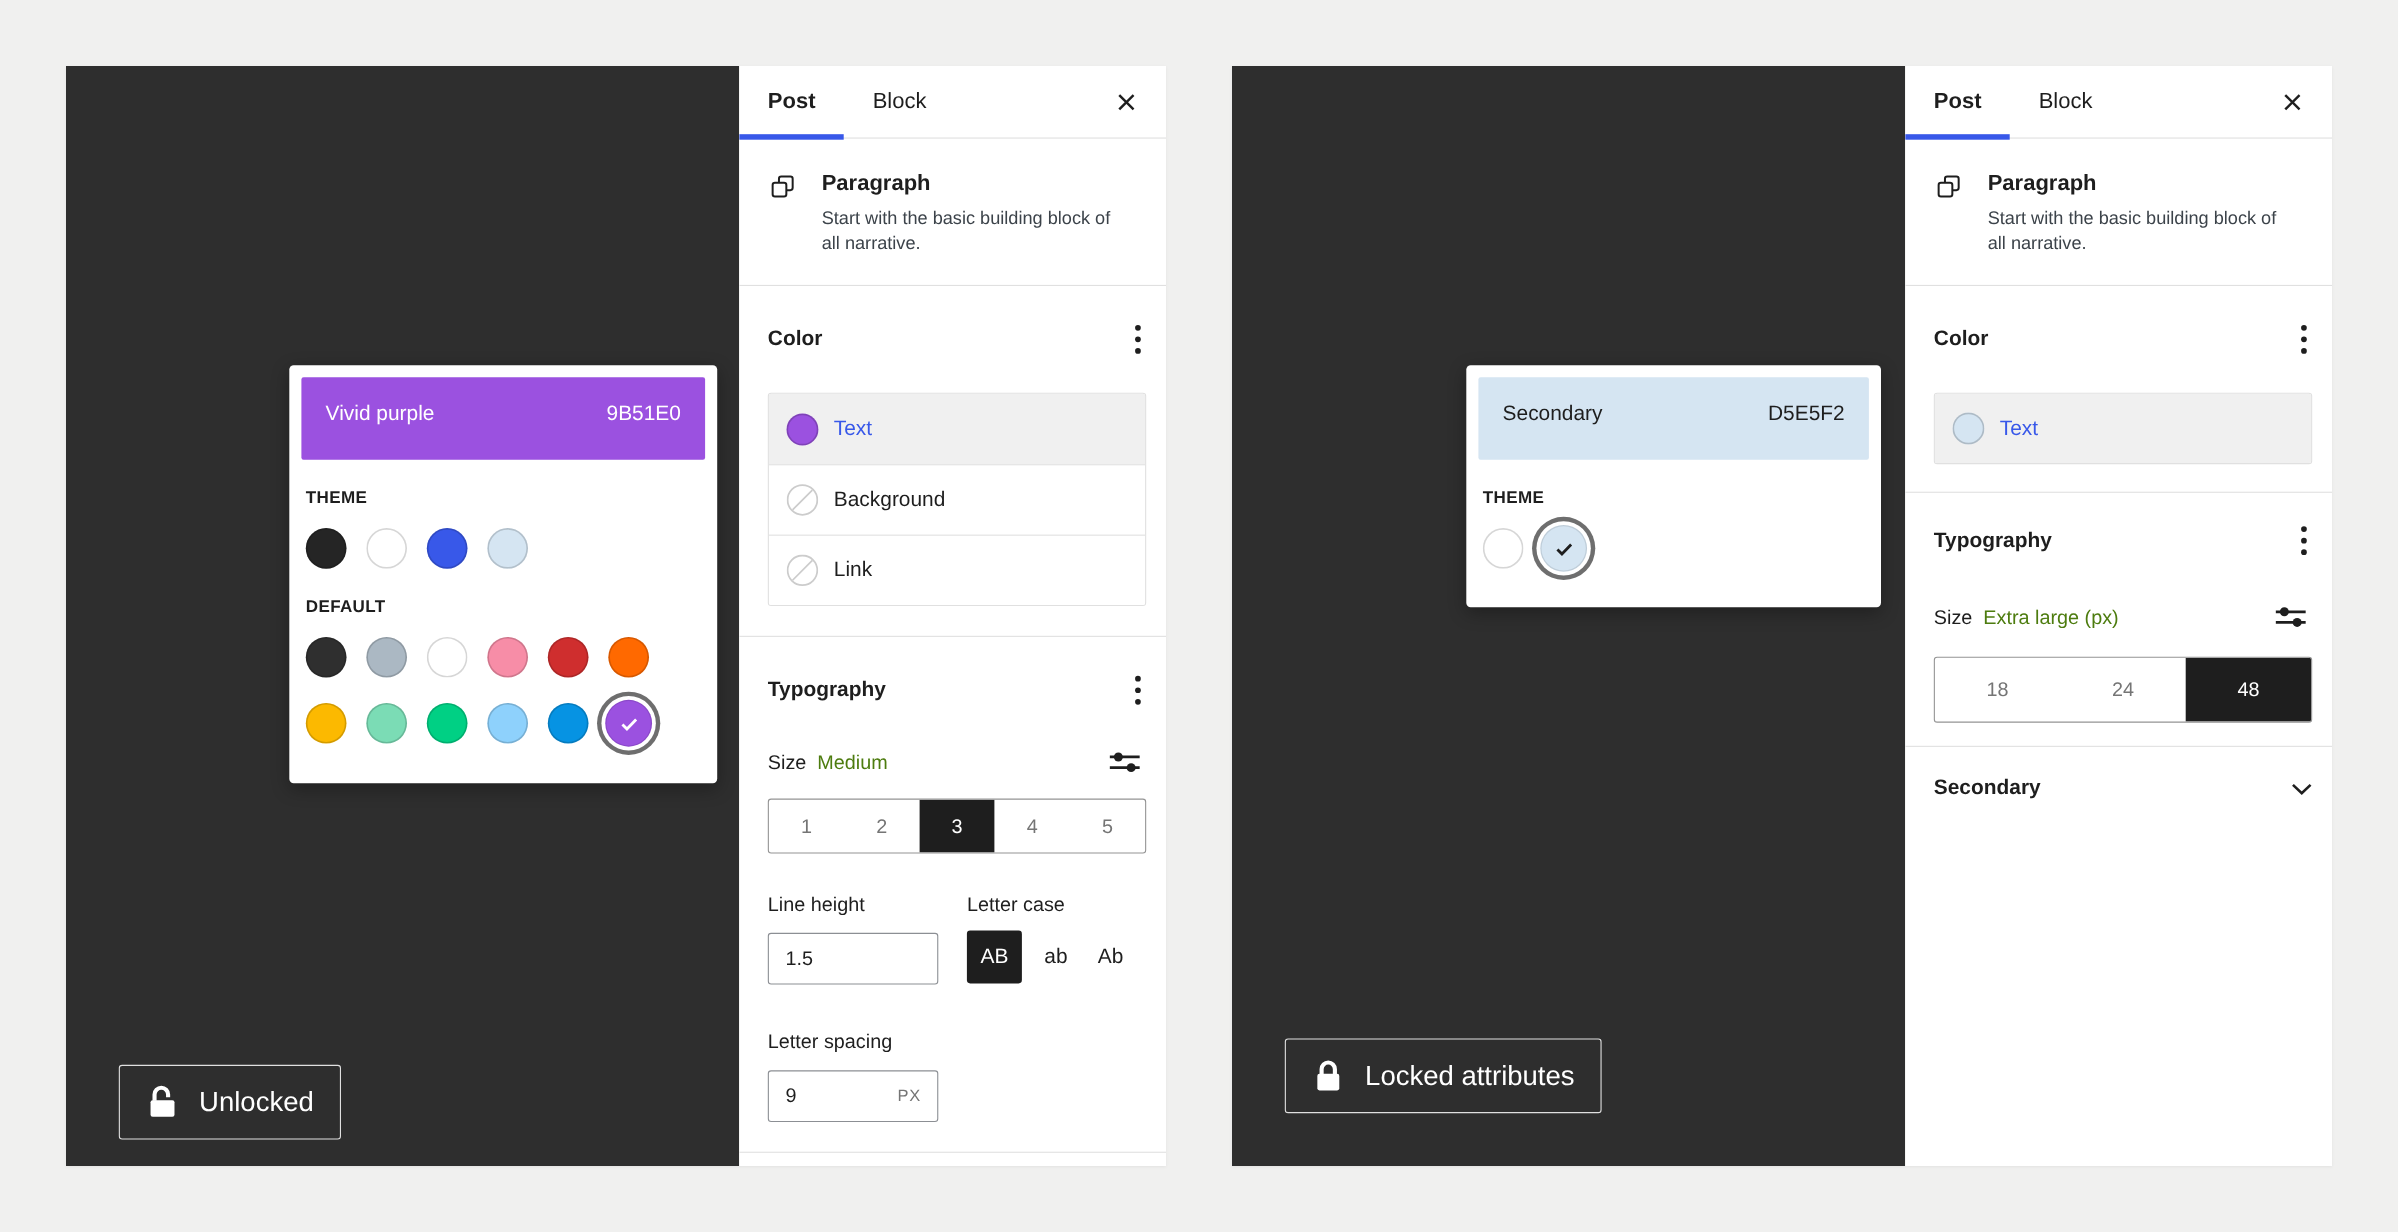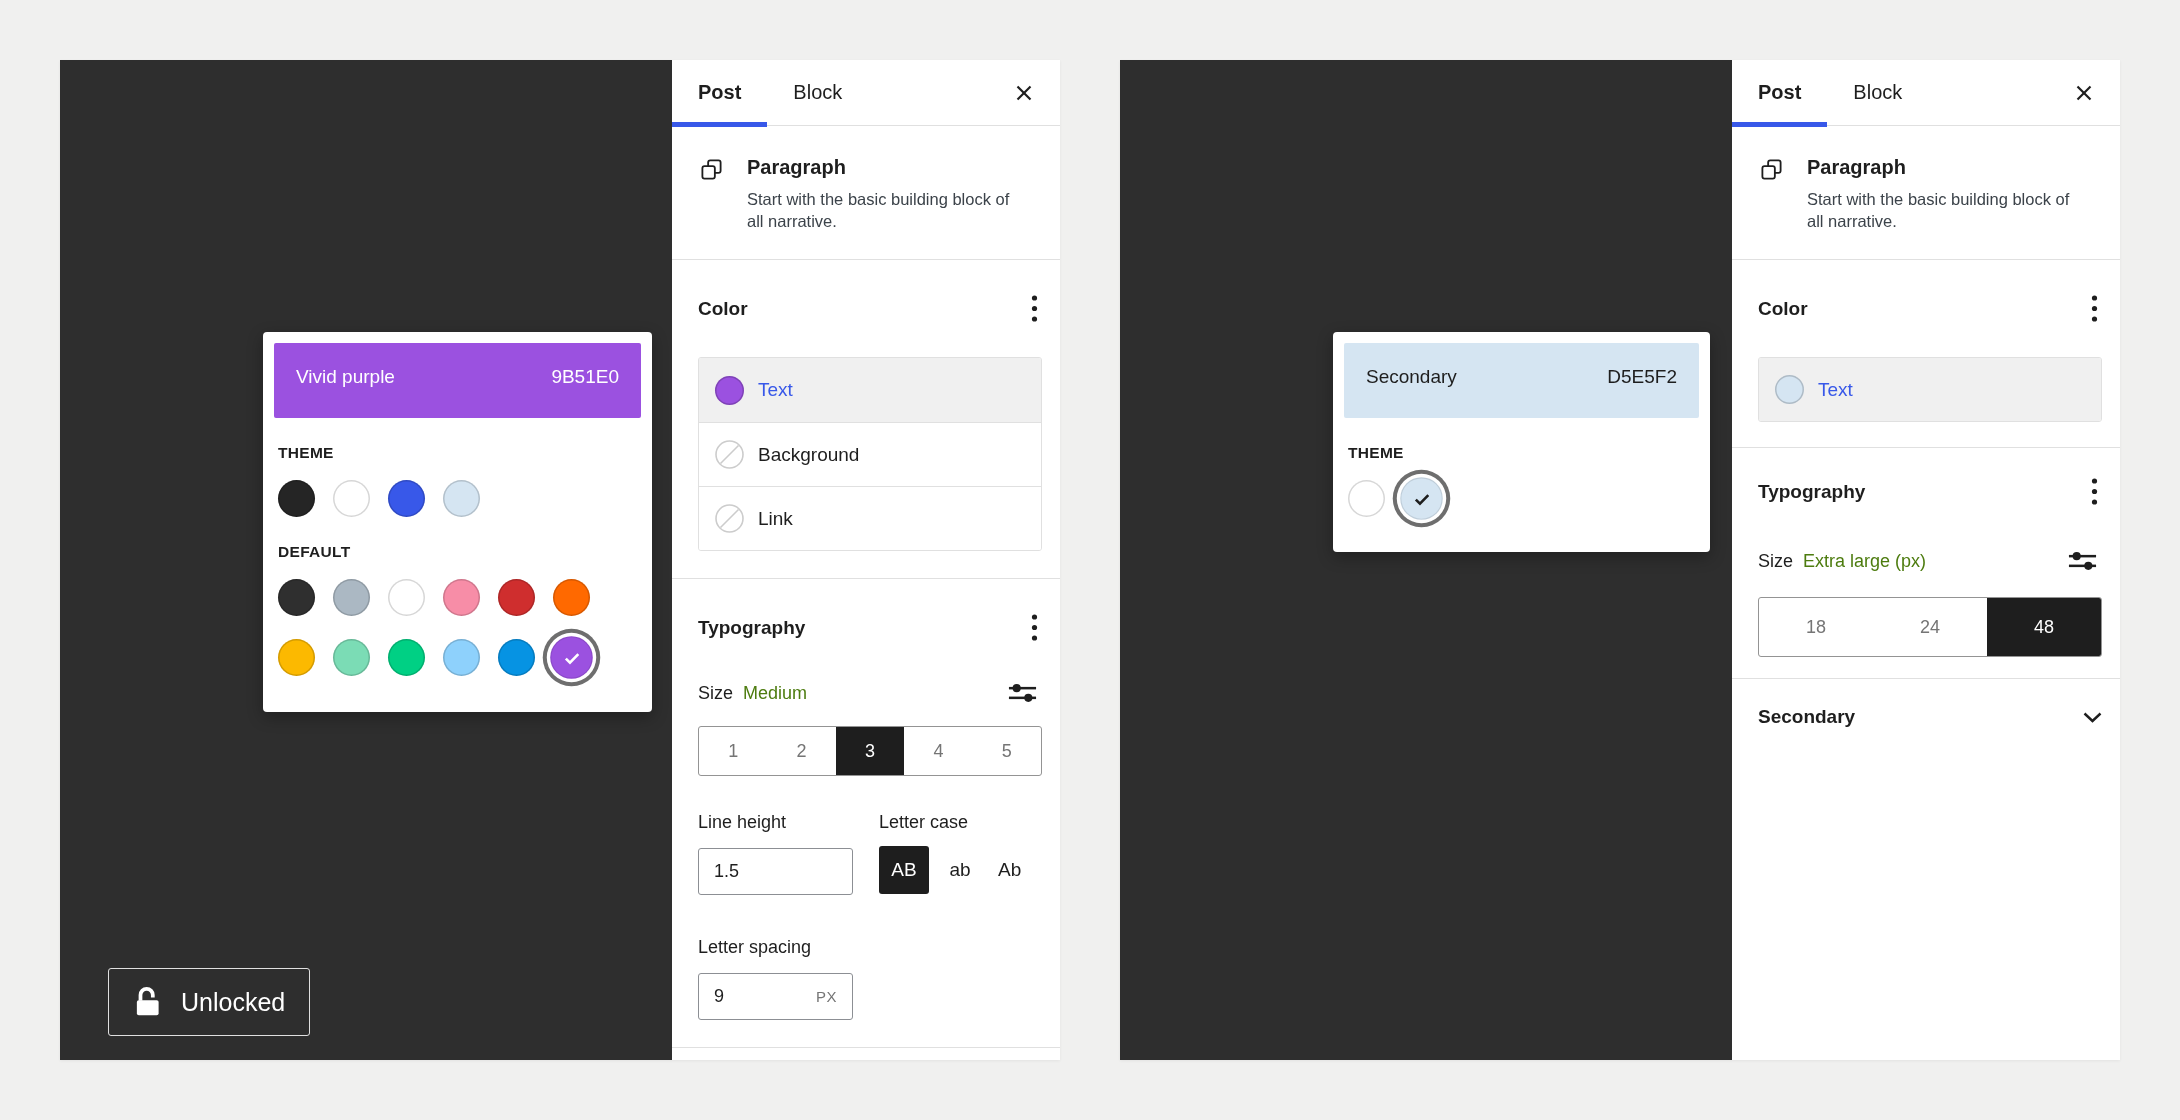--- a/index.html
+++ b/index.html
@@ -306,20 +306,27 @@
       <div class="circle-row">
         <span class="cc" style="background-color: rgb(255, 255, 255);"></span>
         <span class="cc sel" style="background-color: rgb(213, 229, 242);">
           <svg class="check" width="20" height="20" viewBox="0 0 24 24">
               <path d="M5.5 12.5l4.3 4.3L18.5 7.8" fill="none" stroke="#1e1e1e" stroke-width="2.7"></path>
             </svg>
         </span>
       </div>
     </div>
 
+    <button class="lock-btn" id="right-lock-btn">
+      <svg width="29" height="32" viewBox="0 0 24 26">
+        <path d="M7 12 V8 a5 5 0 0 1 10 0 V12" fill="none" stroke="#fff" stroke-width="3.1"></path>
+        <rect x="3.8" y="11.5" width="16.5" height="12.5" rx="1.6" fill="#fff"></rect>
+      </svg>
+      <span>Locked attributes</span>
+    </button>
   </div>
 
   <div class="sidebar">
     <div class="tabbar">
       <div class="tab active">
           <span>Post</span>
         </div>
       <div class="tab">
           <span>Block</span>
         </div>

